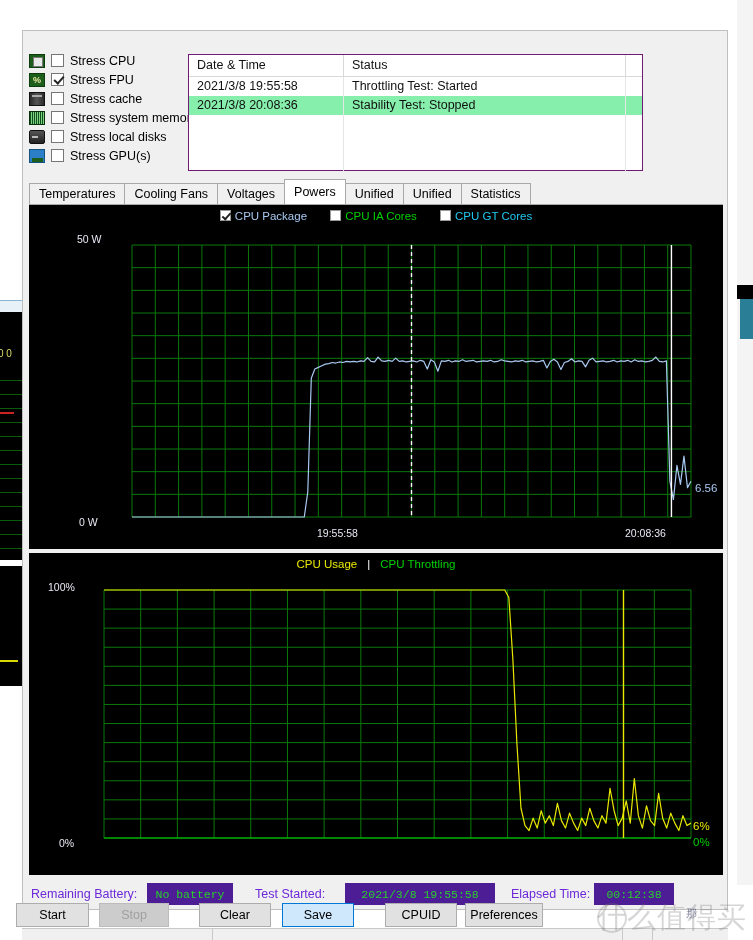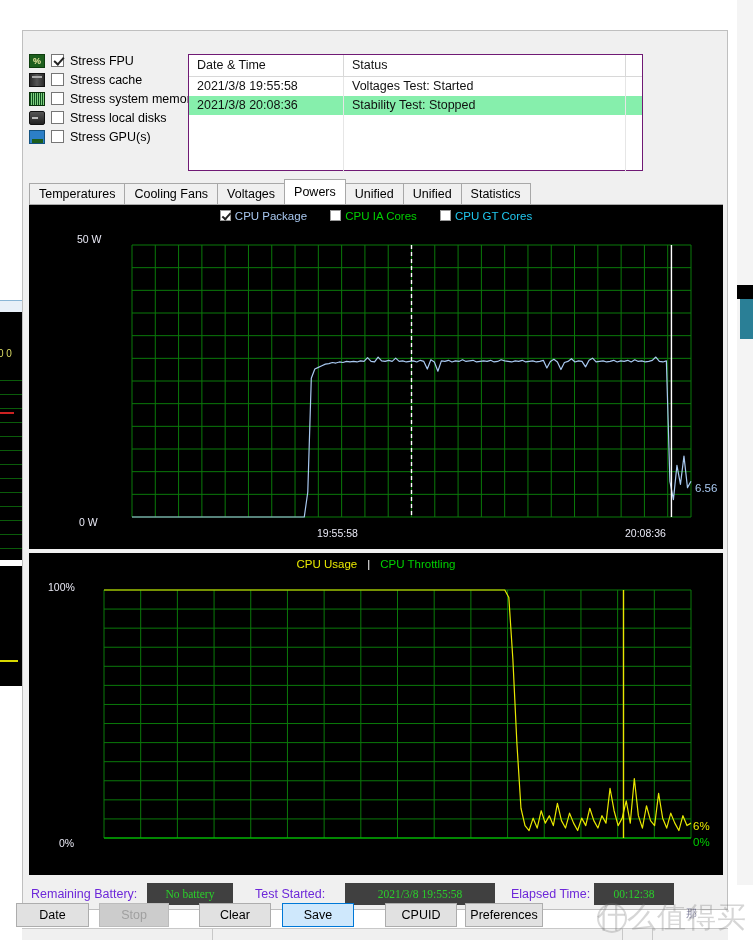--- a/index.html
+++ b/index.html
@@ -168,23 +168,23 @@
   .legend-txt { font-size: 11.5px; }
 
   .plot { position: absolute; }
   .axlabel { position: absolute; font-size: 10.5px; color: #e9e9f5; white-space: nowrap; }
   .vallabel { position: absolute; font-size: 11.5px; white-space: nowrap; }
 
   
   .statusbar { position: absolute; left: 6px; top: 852px; width: 694px; height: 26px; }
   .st-label { position: absolute; font-size: 12.5px; color: #6d28d9; top: 4px; }
   .st-box {
-    position: absolute; top: 0px; height: 22px; background: #404040;
+    position: absolute; top: 0px; height: 22px; background: #4c1d95;
     display: flex; align-items: center; justify-content: center;
-    font-size: 11.5px; font-family: Liberation Serif, serif;
+    font-size: 11.5px; font-family: Liberation Mono, monospace;
   }
 
   
   .btnbar { position: absolute; left: 0px; top: 900px; width: 753px; height: 40px; }
   .btn {
     position: absolute; top: 3px; height: 24px;
     background: #e1e1e1; border: 1px solid #adadad;
     font-size: 12.5px; color: #000;
     display: flex; align-items: center; justify-content: center;
     cursor: default;
@@ -231,20 +231,25 @@
   <div class="bg-sb-thumb"></div>
   <div class="bg-right-strip"></div>
   <div class="bg-right-dark"></div>
   <div class="bg-right-teal"></div>
   <div class="bg-right-low"></div>
 
   <div class="app-window">
 
     <div class="stress-panel">
 
+      <div class="stress-row">
+        <span class="stress-ico ico-cpu"></span>
+        <span class="cb"></span>
+        <span class="stress-label">Stress CPU</span>
+      </div>
 
       <div class="stress-row">
         <span class="stress-ico ico-fpu">%</span>
         <span class="cb checked"></span>
         <span class="stress-label">Stress FPU</span>
       </div>
 
       <div class="stress-row">
         <span class="stress-ico ico-cache"></span>
         <span class="cb"></span>
@@ -272,21 +277,21 @@
     </div>
 
     <div class="log-table">
       <div class="log-hdr">
         <div class="c c1">Date &amp; Time</div>
         <div class="c c2">Status</div>
         <div class="c c3"></div>
       </div>
       <div class="log-row">
         <div class="c c1">2021/3/8 19:55:58</div>
-        <div class="c c2">Voltages Test: Started</div>
+        <div class="c c2">Throttling Test: Started</div>
         <div class="c c3"></div>
       </div>
       <div class="log-row alt">
         <div class="c c1">2021/3/8 20:08:36</div>
         <div class="c c2">Stability Test: Stopped</div>
         <div class="c c3"></div>
       </div>
       <div class="log-row">
         <div class="c c1"></div>
         <div class="c c2"></div>
@@ -437,21 +442,21 @@
       </div>
       <div class="st-label" style="left:482px;">Elapsed Time:</div>
       <div class="st-box" style="left:565px; width:80px;">
         <span id="sb2" style="color: rgb(42, 208, 42);">00:12:38</span>
       </div>
     </div>
 
   </div>
 
   <div class="btnbar">
-    <div class="btn" style="left:16px; width:73px;">Date</div>
+    <div class="btn" style="left:16px; width:73px;">Start</div>
     <div class="btn disabled" style="left:99px; width:70px;">Stop</div>
     <div class="btn" style="left:199px; width:72px;">Clear</div>
     <div class="btn focus" style="left:282px; width:72px;">Save</div>
     <div class="btn" style="left:385px; width:72px;">CPUID</div>
     <div class="btn" style="left:465px; width:78px;">Preferences</div>
   </div>
 
   <div class="bottom-edge">
     <div class="seg" style="left:190px;"></div>
     <div class="seg" style="left:600px;"></div>

